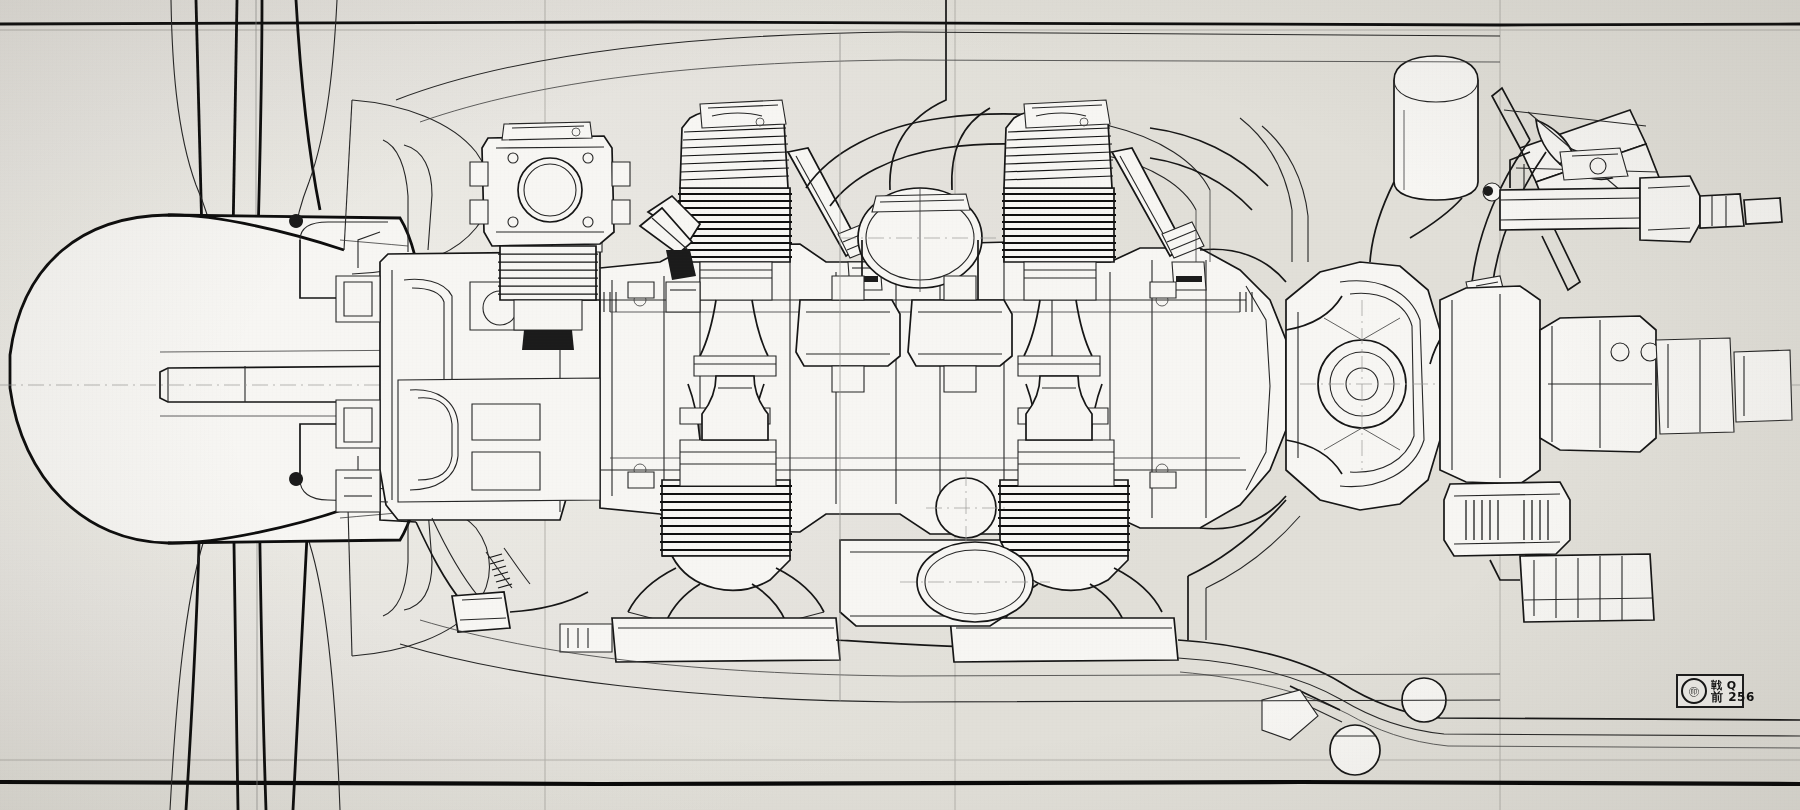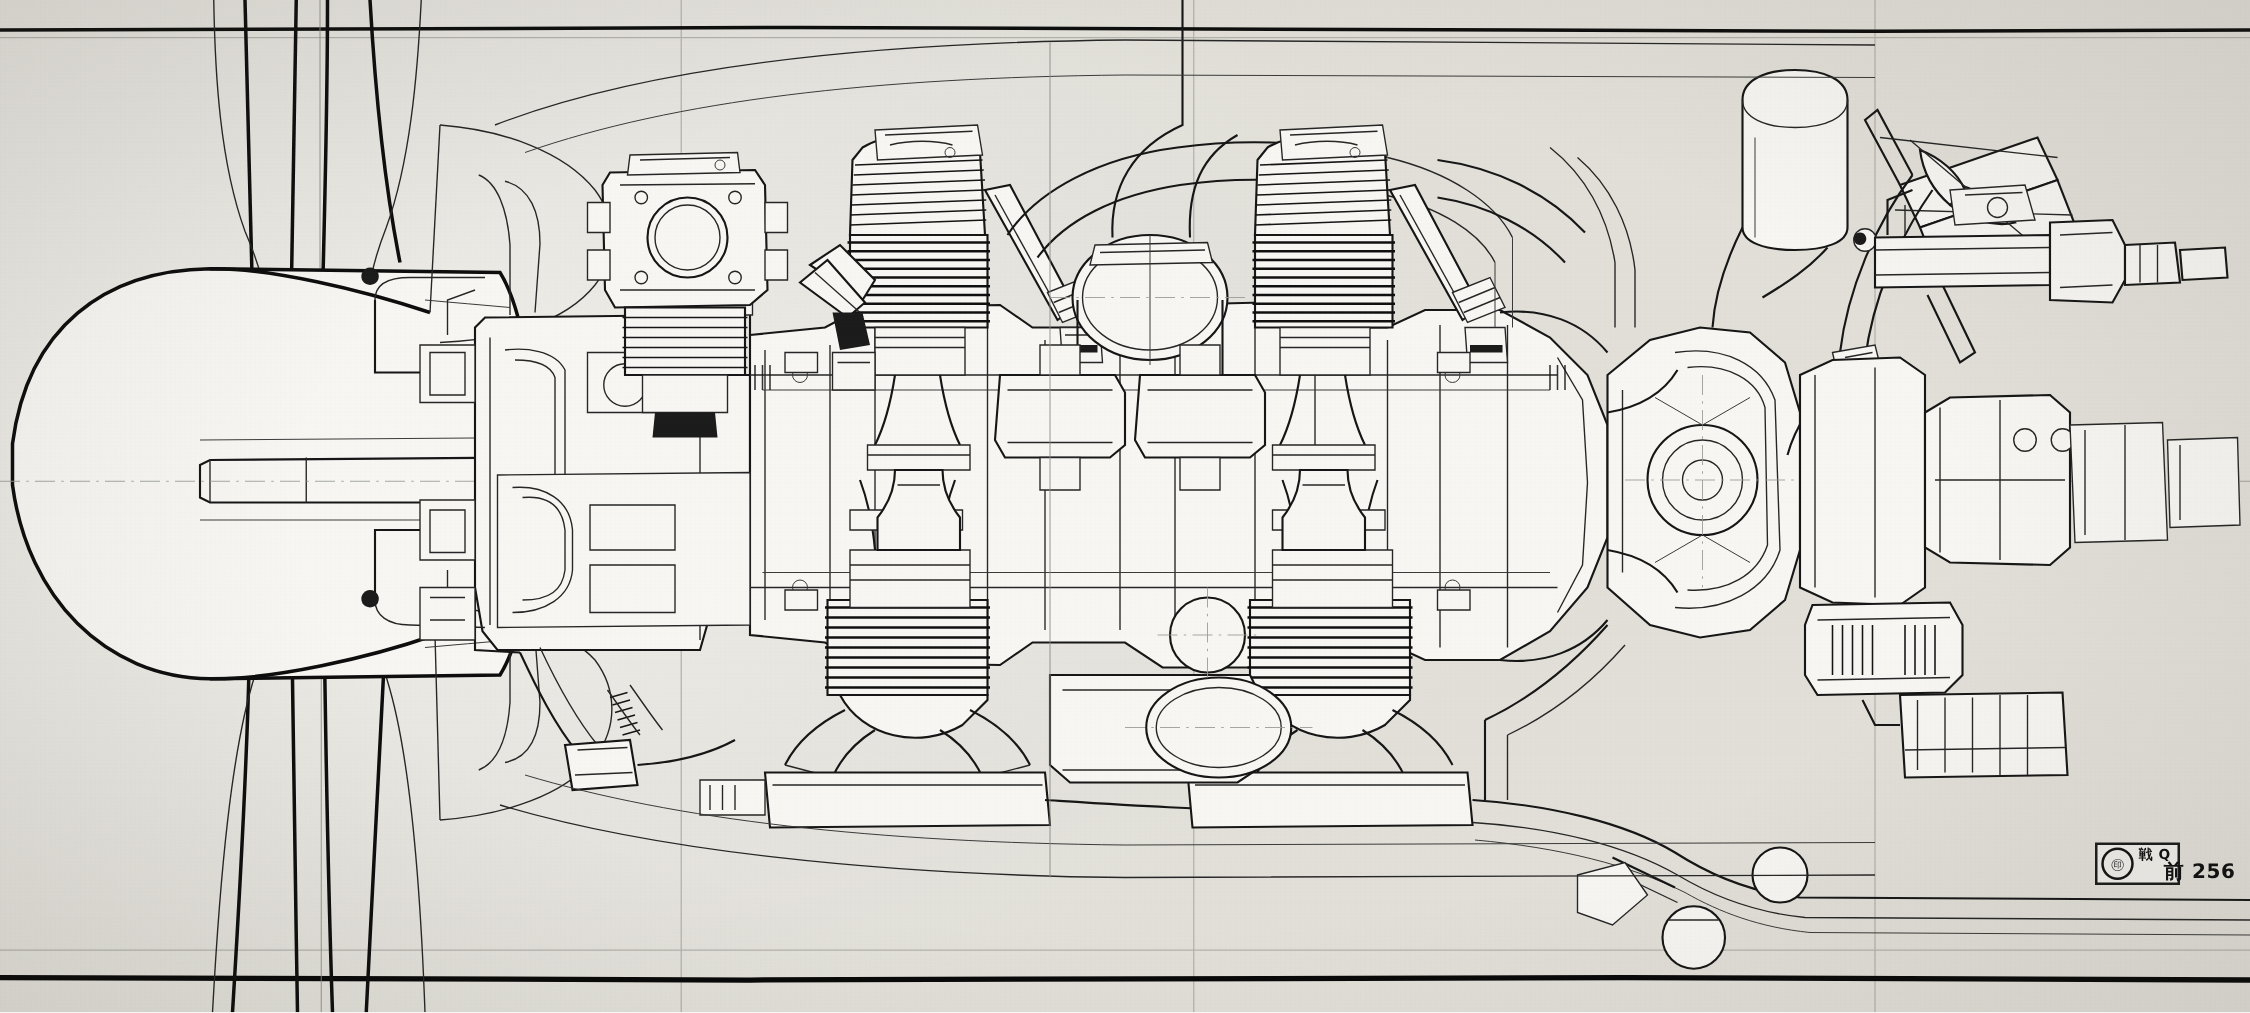--- a/index.html
+++ b/index.html
@@ -61,21 +61,21 @@
     font-size:11px;line-height:1;color:#161616;
     flex:0 0 auto;
     font-family:"DejaVu Sans",sans-serif;
   }
   #stamp .txt{display:flex;flex-direction:column;justify-content:center;line-height:1.0;}
   #stamp .r1,#stamp .r2{
     font-family:"DejaVu Sans",sans-serif;
     font-size:11px;color:#121212;white-space:nowrap;letter-spacing:.5px;
     font-weight:700;
   }
-  #stamp .r2{font-size:16px;margin-left:20px;}
+  #stamp .r2{font-size:12px;}
 </style>
 </head>
 <body>
 
 <div id="sheet">
   <div id="paper-tone"></div>
 
   <svg id="drawing" viewBox="0 0 1800 810">
 
     <g>

